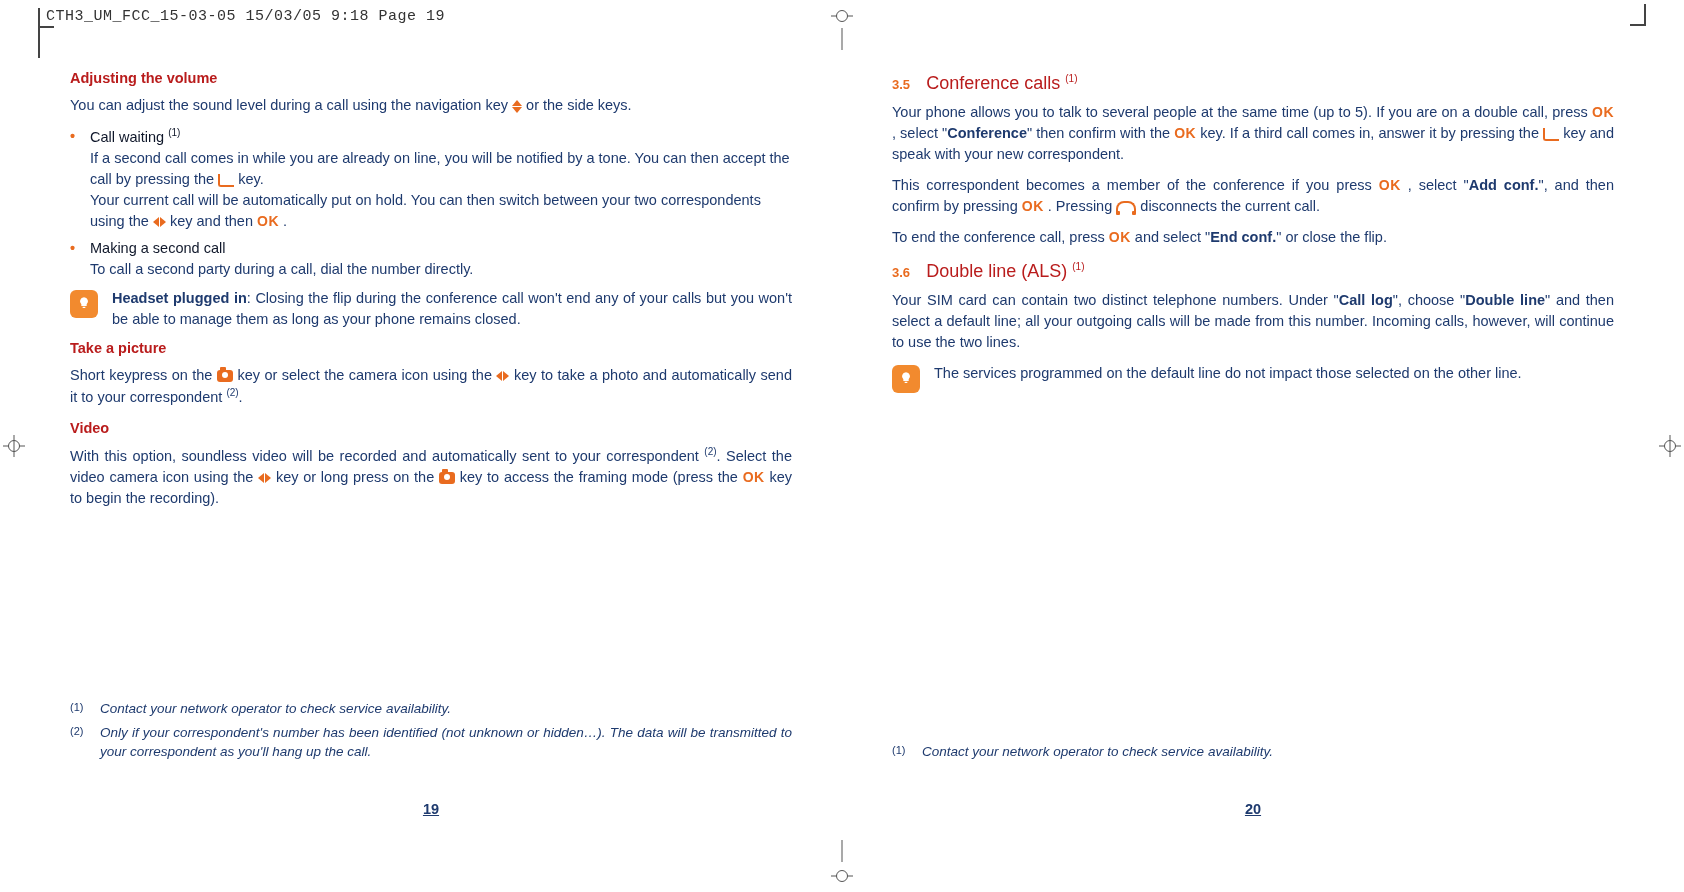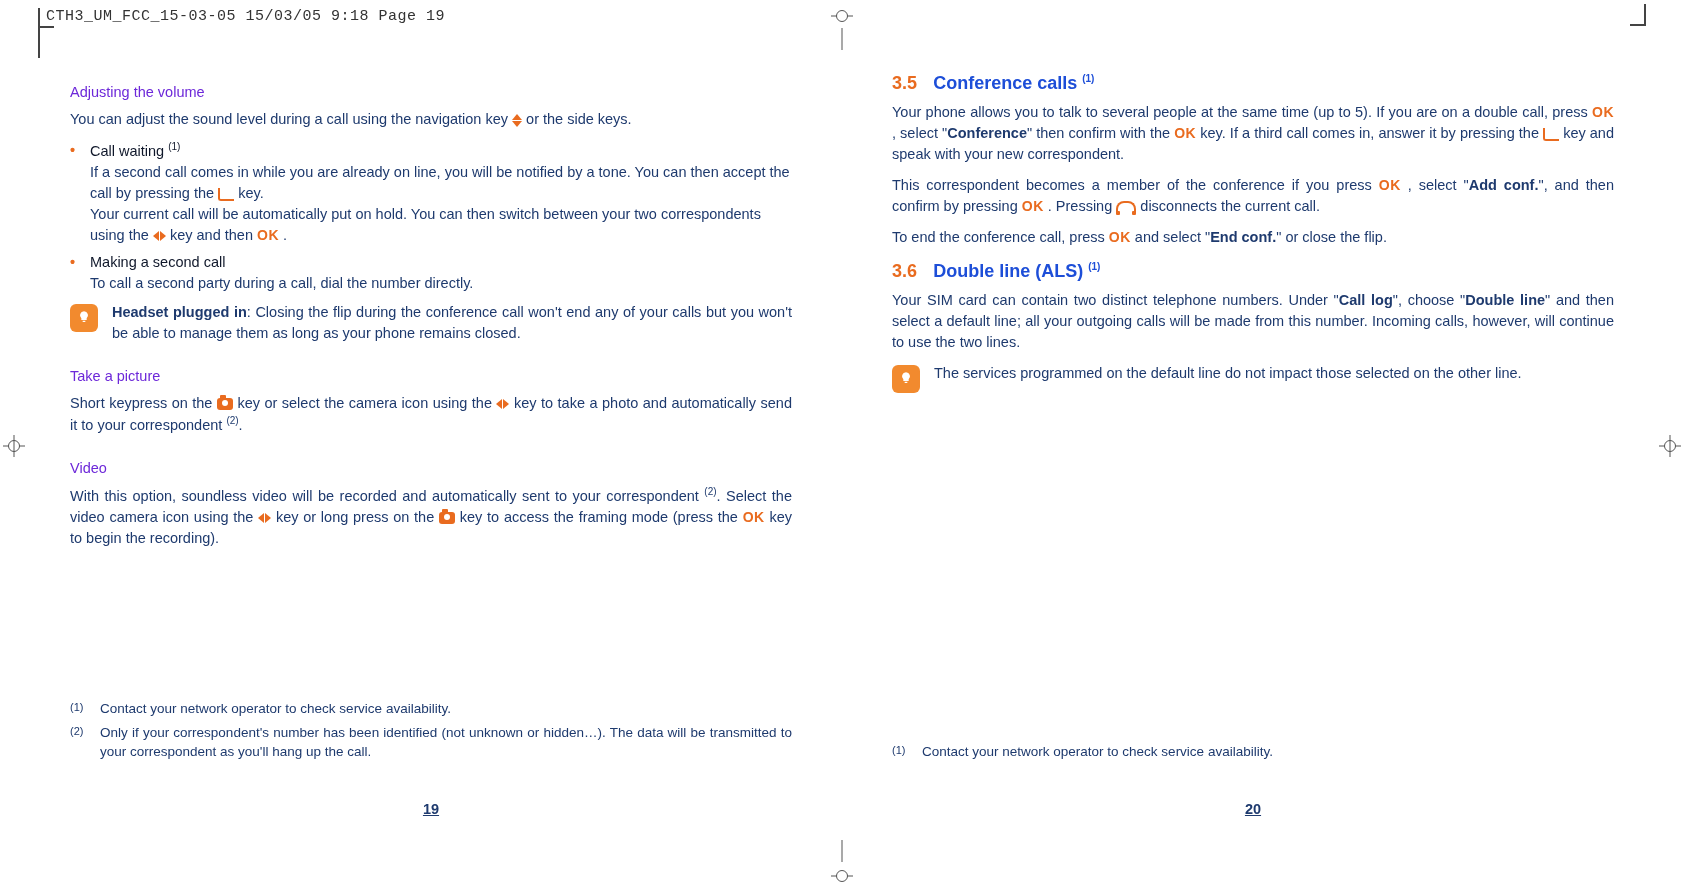--- a/index.html
+++ b/index.html
@@ -77,34 +77,34 @@
     bottom: 120px;
     display: flex;
     gap: 100px;
   }
   .page {
     flex: 1;
     position: relative;
     font-size: 14.5px;
     line-height: 1.45;
   }
-  .sec-title-blue { font-weight: normal; color: #6d28d9; margin: 22px 0 6px; }
-  .sec-num { color: #e96b1f; font-weight: bold; font-size: 18px;}
-  .sec-head { color: #1d4ed8; font-weight: bold; font-size: 18px;}
+  .sec-title-blue { font-weight: bold; color: #b91c1c; margin: 8px 0 6px; }
+  .sec-num { color: #e96b1f; font-weight: bold; font-size: 13px;}
+  .sec-head { color: #b91c1c; font-weight: normal; font-size: 18px;}
   .section-row { margin: 10px 0 6px;}
   p { margin: 6px 0 10px; text-align: justify;}
   .bullet { display:flex; gap:10px; margin-top:6px;}
   .bullet .dot { color:#e96b1f; font-weight:bold; flex:0 0 10px; }
   .bullet .bb { flex:1; }
   .bullet .bb .bt { font-weight:normal; color:#0f172a;}
   .ok { color:#e96b1f; font-weight:bold; font-size:14px; letter-spacing:0.5px;}
   .footnotes { position:absolute; bottom:10px; left:0; right:0; font-size:13.5px;}
   .footnotes .fn { display:flex; gap:12px; margin-top:4px;}
   .fn .sup { flex:0 0 18px; font-size:11px; position:relative; top:1px;}
-  .fn .txt { flex:1; text-align:justify;}
+  .fn .txt { flex:1; text-align:justify;font-style:italic;}
   .pnum { position:absolute; bottom:-48px; left:50%; transform:translateX(-50%); font-weight:bold;text-decoration:underline;}
   .i-nav { width:0;height:0; border-left:5px solid transparent; border-right:5px solid transparent; position:relative;}
   .i-nav.up { border-bottom:6px solid #e96b1f;}
   .i-nav.down{ border-top:6px solid #e96b1f;}
   .i-nav-wrap { display:inline-flex; flex-direction:column; gap:1px; vertical-align:middle;}
   .i-lkey { width:14px; height:11px; border:2px solid #e96b1f; border-top:none; border-right:none; border-radius:0 0 0 3px; display:inline-block; vertical-align:middle;}
   .i-lr { display:inline-flex; align-items:center; gap:1px; vertical-align:middle;}
   .i-lr .tri-l {width:0;height:0;border-top:5px solid transparent;border-bottom:5px solid transparent;border-right:6px solid #e96b1f;}
   .i-lr .tri-r {width:0;height:0;border-top:5px solid transparent;border-bottom:5px solid transparent;border-left:6px solid #e96b1f;}
   .i-cam { width:16px; height:12px; background:#e96b1f; border-radius:3px; position:relative; display:inline-block; vertical-align:middle;}

